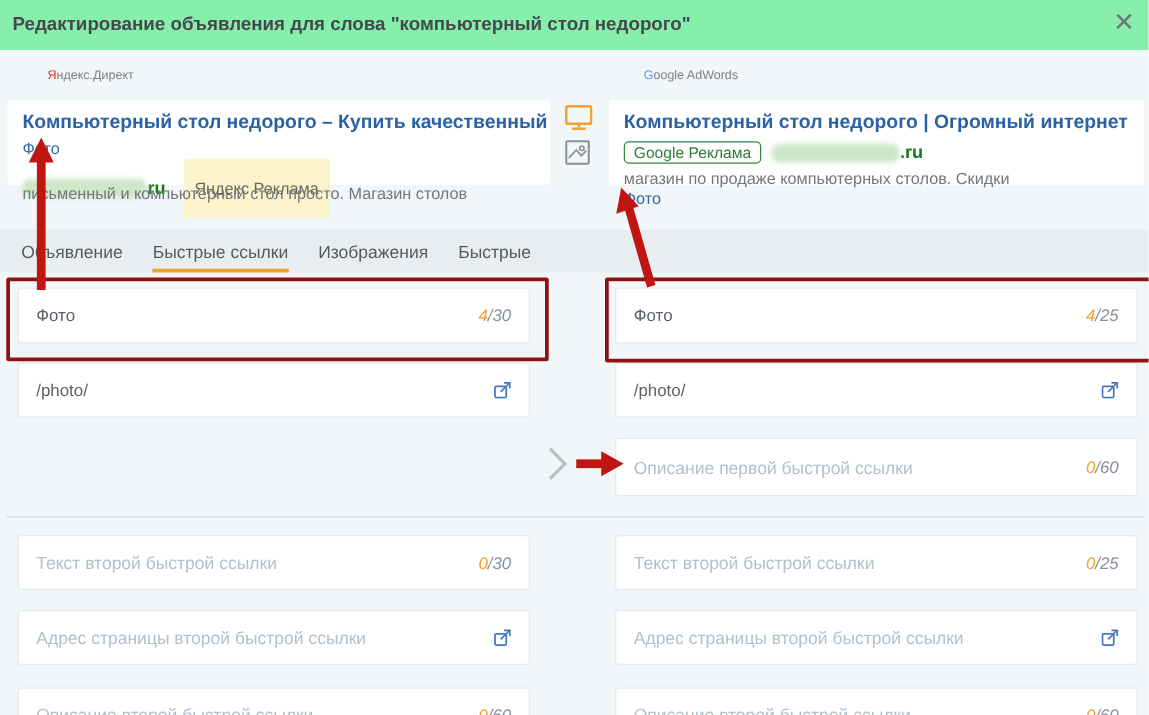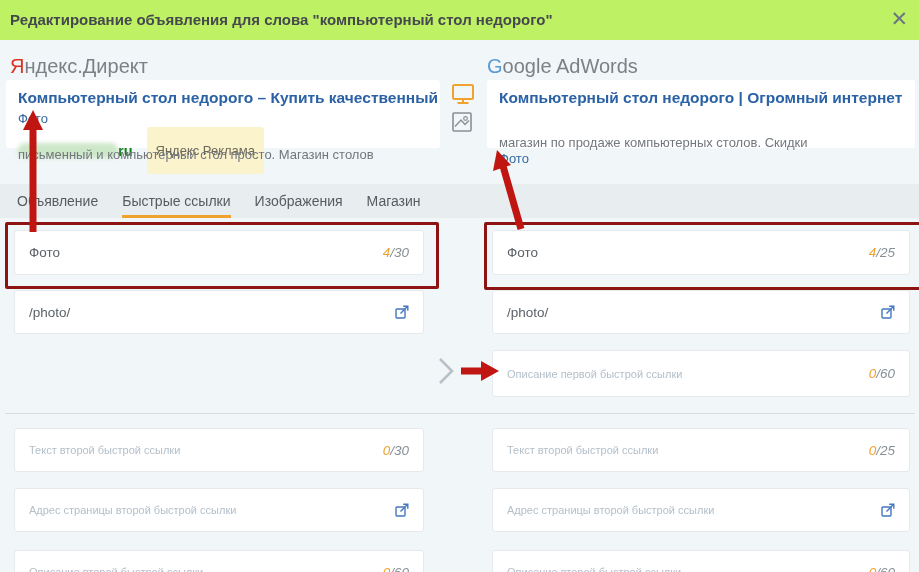--- a/index.html
+++ b/index.html
@@ -1,23 +1,23 @@
 <!DOCTYPE html>
 <html><head>
 <meta charset="utf-8">
 <style>
   html,body{margin:0;padding:0;background:#fff;}
   .screen{position:relative;width:919px;height:572px;overflow:hidden;
           background:#f1f6f8;font-family:"Liberation Sans",sans-serif;-webkit-font-smoothing:antialiased;}
   
-  .hdr{position:absolute;top:0;left:0;width:919px;height:40px;background:#bef264;}
+  .hdr{position:absolute;top:0;left:0;width:919px;height:40px;background:#86efac;}
   .hdr-title{position:absolute;left:10px;top:11px;font-size:15px;font-weight:bold;color:#45494e;}
   .close{position:absolute;right:11px;top:6px;font-size:21px;color:#6e767f;cursor:pointer;line-height:26px;}
   
-  .brand{position:absolute;top:55px;font-size:20px;color:#7b8187;}
+  .brand{position:absolute;top:55px;font-size:10px;color:#7b8187;margin-left:28px;}
   .brand .first-y{color:#e03024;}
   .brand .first-g{color:#5b9bd5;}
   
   .card{position:absolute;top:80px;background:#fff;border-radius:3px;height:68px;}
   .card-left{left:6px;width:434px;}
   .card-right{left:487px;width:428px;}
   .ad-title{position:absolute;left:12px;top:9px;font-size:15.5px;font-weight:bold;color:#2a62a5;white-space:nowrap;}
   .photo-link{position:absolute;left:12px;font-size:13px;color:#36699e;cursor:pointer;}
   .urlline{position:absolute;left:12px;display:flex;align-items:center;white-space:nowrap;}
   .blurred{display:inline-block;height:15px;background:#cde7c9;border-radius:7px;filter:blur(2px);}
@@ -31,21 +31,21 @@
   .tabband{position:absolute;left:0;top:184px;width:919px;height:34px;background:#e8edf0;
            display:flex;align-items:stretch;padding-left:17px;column-gap:24px;box-sizing:border-box;}
   .tab{font-size:14px;color:#565b60;display:flex;align-items:center;cursor:pointer;border-bottom:3px solid transparent;padding-top:3px;box-sizing:border-box;}
   .tab.active{border-bottom-color:#f0a22e;}
   
   .fld{position:absolute;background:#fff;border:1px solid #e6eaed;border-radius:3px;
        display:flex;align-items:center;padding:0 14px;box-sizing:border-box;z-index:1;}
   .fld.lc{left:14px;width:410px;}
   .fld.rc{left:492px;width:418px;}
   .fld .val{color:#5c6268;font-size:13.5px;}
-  .fld .ph{color:#b3bfc9;font-size:11px;}
+  .fld .ph{color:#b3bfc9;font-size:14px;}
   .fld .counter{margin-left:auto;font-size:13.5px;color:#878f96;white-space:nowrap;font-style:italic;}
   .fld .counter b{color:#f0a22e;font-weight:normal;}
   .fld .ext{margin-left:auto;display:flex;cursor:pointer;}
   .fld.focused{border-color:#edb14e;box-shadow:0 2px 7px rgba(237,177,78,.5);}
   .caret{display:inline-block;width:1px;height:16px;background:#3a3f44;margin-left:1px;vertical-align:middle;}
   .r1{top:230px;height:45px;}
   .r2{top:290px;height:44px;}
   .r3{top:350px;height:47px;}
   .r4{top:428px;height:44px;}
   .r5{top:488px;height:44px;}
@@ -91,29 +91,34 @@
   <span class="mid-icon" style="top:112px;">
     <svg width="20" height="20" viewBox="0 0 20 20" fill="none">
       <rect x="1" y="1" width="18" height="18" rx="1" stroke="#8a9096" stroke-width="1.6"></rect>
       <polyline points="3,14.5 9,8 13,12.5 17,8.5" stroke="#8a9096" stroke-width="1.4" fill="none"></polyline>
       <circle cx="13.5" cy="6.5" r="1.8" stroke="#8a9096" stroke-width="1.2" fill="none"></circle>
     </svg>
   </span>
 
   <div class="card card-right">
     <div class="ad-title">Компьютерный стол недорого | Огромный интернет</div>
+    <div class="urlline" style="top:33px;">
+      <span class="badge-g">Google Реклама</span>
+      <span class="blurred" style="width:103px;"></span>
+      <span class="tld">.ru</span>
+    </div>
     <div class="ad-desc" style="top:55px;">магазин по продаже компьютерных столов. Скидки</div>
     <div class="photo-link" style="top:71px;">Фото</div>
   </div>
 
   <div class="tabband">
     <div class="tab">Объявление</div>
     <div class="tab active">Быстрые ссылки</div>
     <div class="tab">Изображения</div>
-    <div class="tab">Магазин</div>
+    <div class="tab">Быстрые</div>
   </div>
 
   <div class="fld lc r1">
     <span class="val">Фото</span>
     <span class="counter"><b>4</b><span>/30</span></span>
   </div>
   <div class="fld lc r2">
     <span class="val">/photo/</span>
     <span class="ext">
       <svg width="14" height="14" viewBox="0 0 14 14" fill="none">

